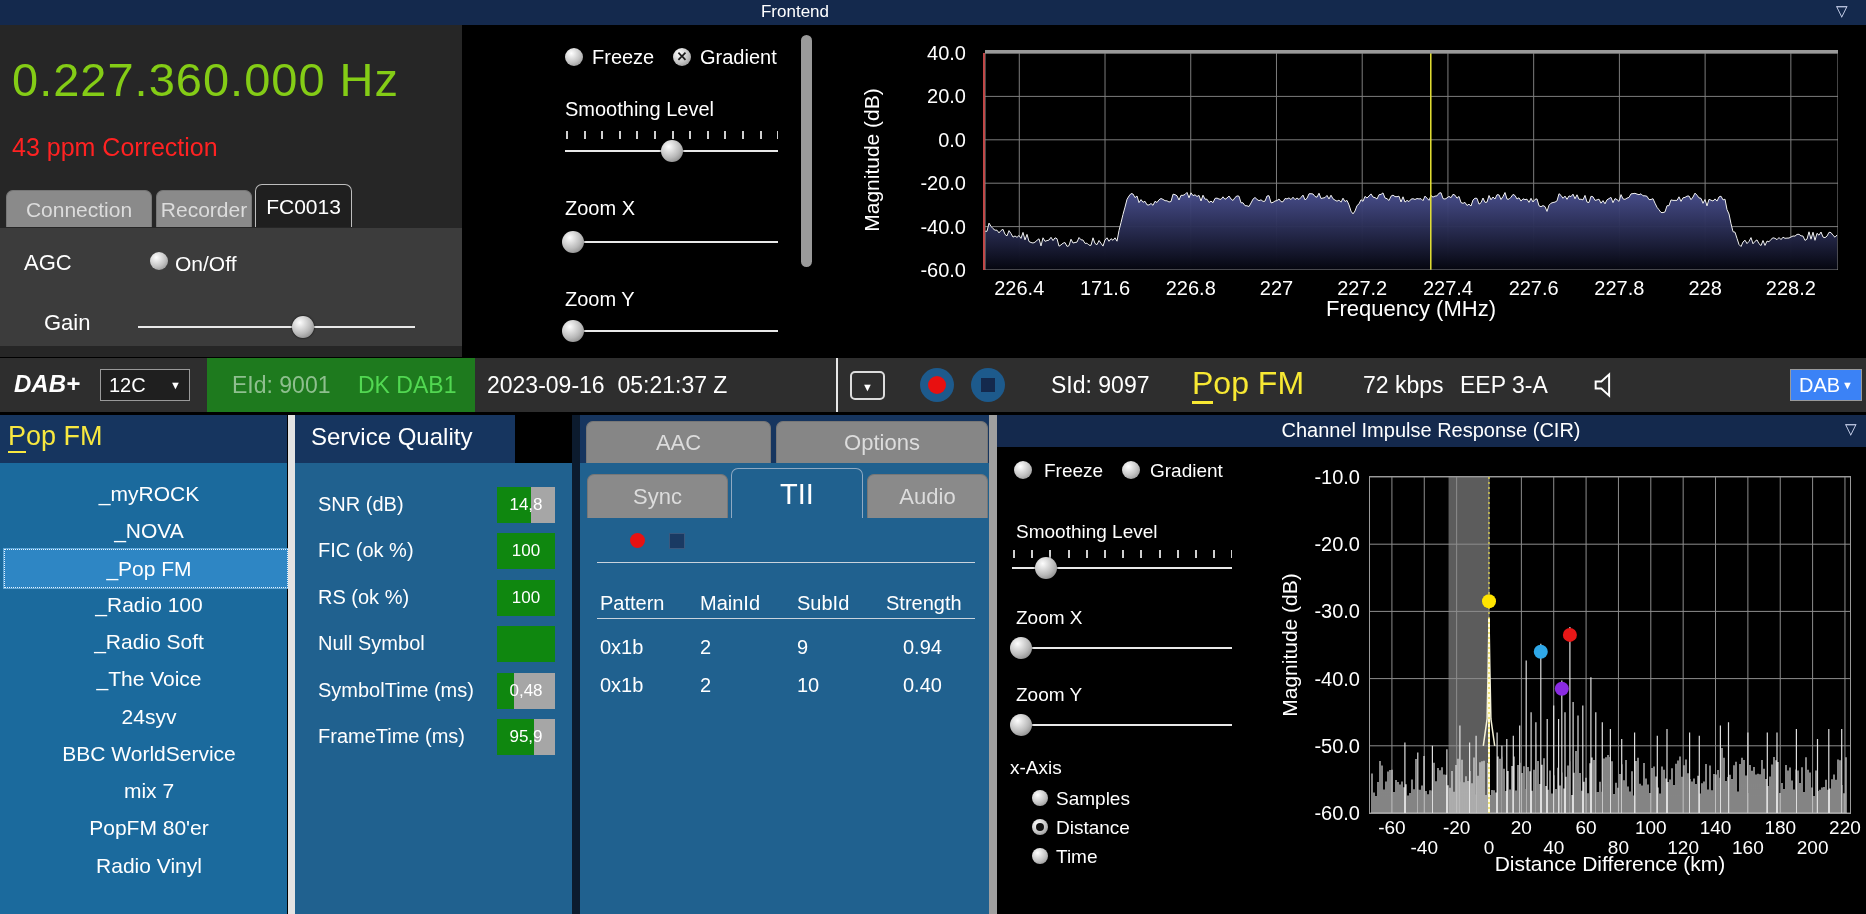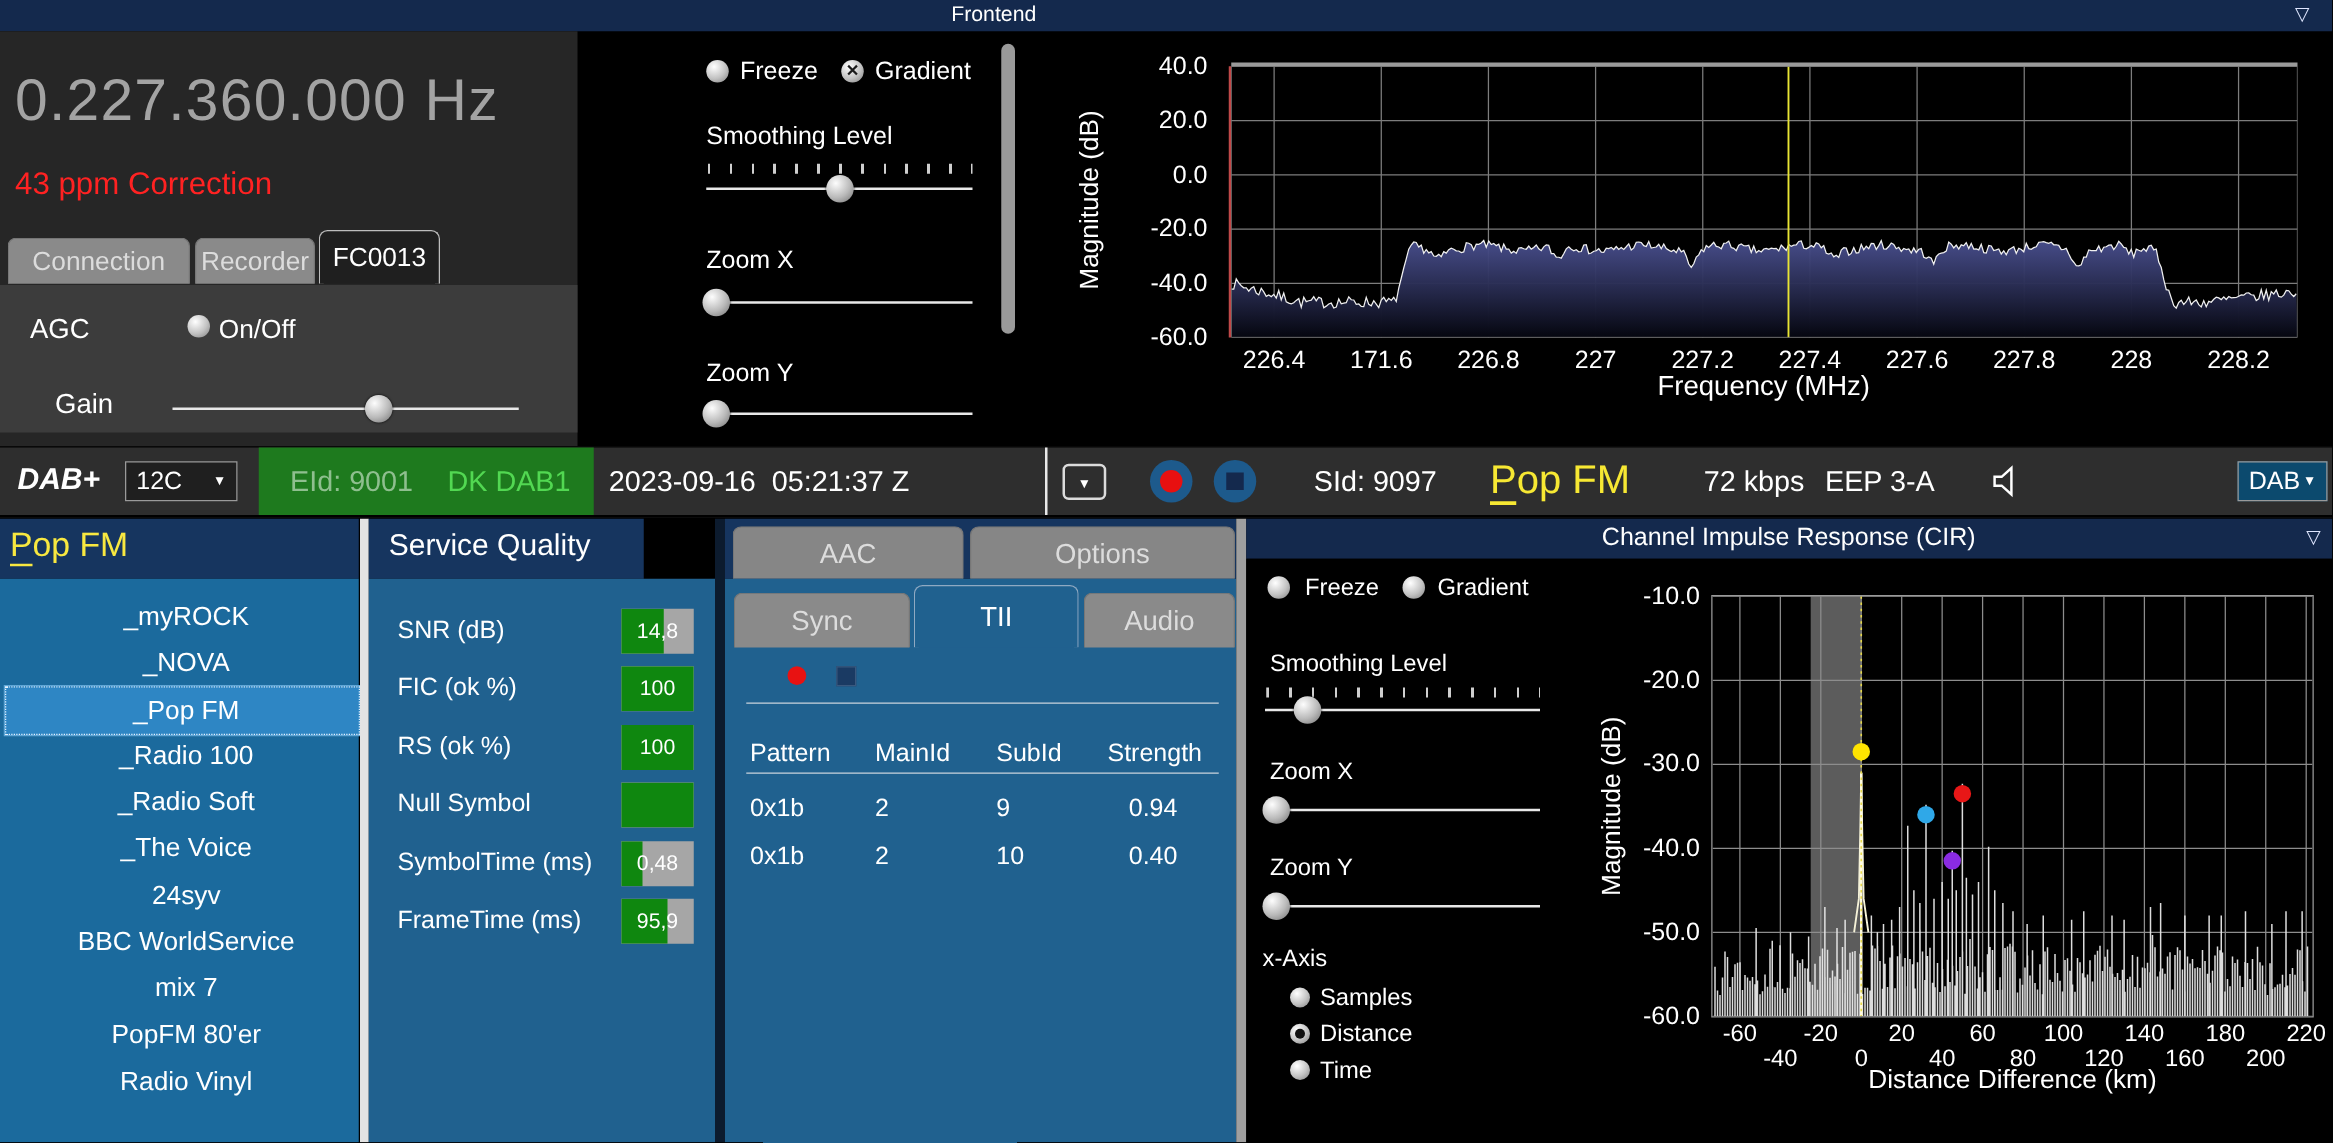--- a/index.html
+++ b/index.html
@@ -33,21 +33,21 @@
 <body>
 
 <div id="app">
 
   <div class="abs titlebar" style="left:0;top:0;width:1866px;height:25px;">
     <span class="abs" style="left:795px;top:2px;transform:translateX(-50%);font-size:17px;">Frontend</span>
     <span class="abs" style="left:1836px;top:2px;font-size:15px;color:#dfe6ff;">▽</span>
   </div>
 
   <div class="abs" style="left:0;top:25px;width:462px;height:332px;background:#262626;">
-    <div class="abs" style="left:12px;top:27px;font-size:47px;letter-spacing:1px;color:#a3a3a3;">0.227.360.000 Hz</div>
+    <div class="abs" style="left:12px;top:27px;font-size:47px;letter-spacing:1px;color:#84cc16;">0.227.360.000 Hz</div>
     <div class="abs" style="left:12px;top:108px;font-size:25px;color:#ff2222;">43 ppm Correction</div>
 
     <div class="abs tab-gray" style="left:6px;top:165px;width:146px;height:37px;line-height:37px;font-size:21px;box-sizing:border-box;">Connection</div>
     <div class="abs tab-gray" style="left:156px;top:165px;width:96px;height:37px;line-height:37px;font-size:21px;box-sizing:border-box;">Recorder</div>
     <div class="abs tab-sel-dark" style="left:255px;top:159px;width:97px;height:43px;line-height:43px;font-size:21px;box-sizing:border-box;">FC0013</div>
 
     <div class="abs" style="left:0;top:203px;width:462px;height:118px;background:#3c3c3c;">
       <span class="abs" style="left:24px;top:22px;font-size:22px;">AGC</span>
       <span class="abs sphere" style="left:150px;top:24px;width:18px;height:18px;"></span>
       <span class="abs" style="left:175px;top:24px;font-size:21px;">On/Off</span>
@@ -134,21 +134,21 @@
       <span class="abs" style="left:10px;top:10px;width:14px;height:14px;background:#14294d;"></span>
     </div>
 
     <span class="abs" style="left:1051px;top:14px;font-size:23px;">SId: 9097</span>
     <span class="abs" style="left:1192px;top:7px;font-size:32px;color:#f7e833;"><span style="border-bottom:3px solid #f7e833;">P</span><span>op FM</span></span>
     <span class="abs" style="left:1363px;top:14px;font-size:23px;">72 kbps</span>
     <span class="abs" style="left:1460px;top:14px;font-size:23px;">EEP 3-A</span>
     <svg class="abs" style="left:1590px;top:10px;" width="34" height="34" viewBox="0 0 24 24">
       <path d="M4 9.5 L8 9.5 L13.5 4.5 L13.5 19.5 L8 14.5 L4 14.5 Z" fill="none" stroke="#fff" stroke-width="1.4"></path>
     </svg>
-    <div class="abs ddbox" style="left:1790px;top:11px;width:72px;height:32px;background:#0c4a6e;">
+    <div class="abs ddbox" style="left:1790px;top:11px;width:72px;height:32px;background:#3b82f6;">
       <span>DAB</span>
       <span class="caret">▼</span>
     </div>
   </div>
 
   <div class="abs navyhdr" style="left:0;top:415px;width:287px;height:48px;">
     <span class="abs" style="left:8px;top:6px;font-size:27px;color:#f8e840;"><span style="border-bottom:2px solid #f8e840;">P</span><span>op FM</span></span>
   </div>
   <div class="abs listblue" style="left:0;top:463px;width:287px;height:451px;">
     <div class="svc-item" style="top:12px;">_myROCK</div>
@@ -202,21 +202,21 @@
       </div>
   </div>
   <div class="abs" style="left:572px;top:415px;width:8px;height:499px;background:#0c1b2e;"></div>
 
   <div class="abs navyhdr" style="left:580px;top:415px;width:409px;height:48px;"></div>
   <div class="abs tab-gray" style="left:586px;top:421px;width:185px;height:42px;line-height:42px;font-size:22px;box-sizing:border-box;background:#868686;">AAC</div>
   <div class="abs tab-gray" style="left:776px;top:421px;width:212px;height:42px;line-height:42px;font-size:22px;box-sizing:border-box;background:#868686;">Options</div>
 
   <div class="abs panelblue" style="left:580px;top:463px;width:409px;height:451px;">
     <div class="abs tab-gray" style="left:7px;top:11px;width:141px;height:44px;line-height:44px;font-size:22px;box-sizing:border-box;">Sync</div>
-    <div class="abs tab-sel-blue" style="left:151px;top:5px;width:132px;height:50px;line-height:50px;font-size:22px;box-sizing:border-box;">TII</div>
+    <div class="abs tab-sel-blue" style="left:151px;top:5px;width:132px;height:50px;line-height:50px;font-size:29px;box-sizing:border-box;">TII</div>
     <div class="abs tab-gray" style="left:287px;top:11px;width:121px;height:44px;line-height:44px;font-size:22px;box-sizing:border-box;">Audio</div>
 
     <span class="abs" style="left:50px;top:70px;width:15px;height:15px;border-radius:50%;background:#e81212;"></span>
     <span class="abs" style="left:89px;top:70px;width:14px;height:14px;background:#1a3a63;border:1px solid #39587e;"></span>
     <div class="abs" style="left:17px;top:99px;width:378px;height:1px;background:#c9d3dd;"></div>
 
     <span class="abs lbl" style="left:20px;top:129px;">Pattern</span>
     <span class="abs lbl" style="left:120px;top:129px;">MainId</span>
     <span class="abs lbl" style="left:217px;top:129px;">SubId</span>
     <span class="abs lbl" style="left:306px;top:129px;">Strength</span>

